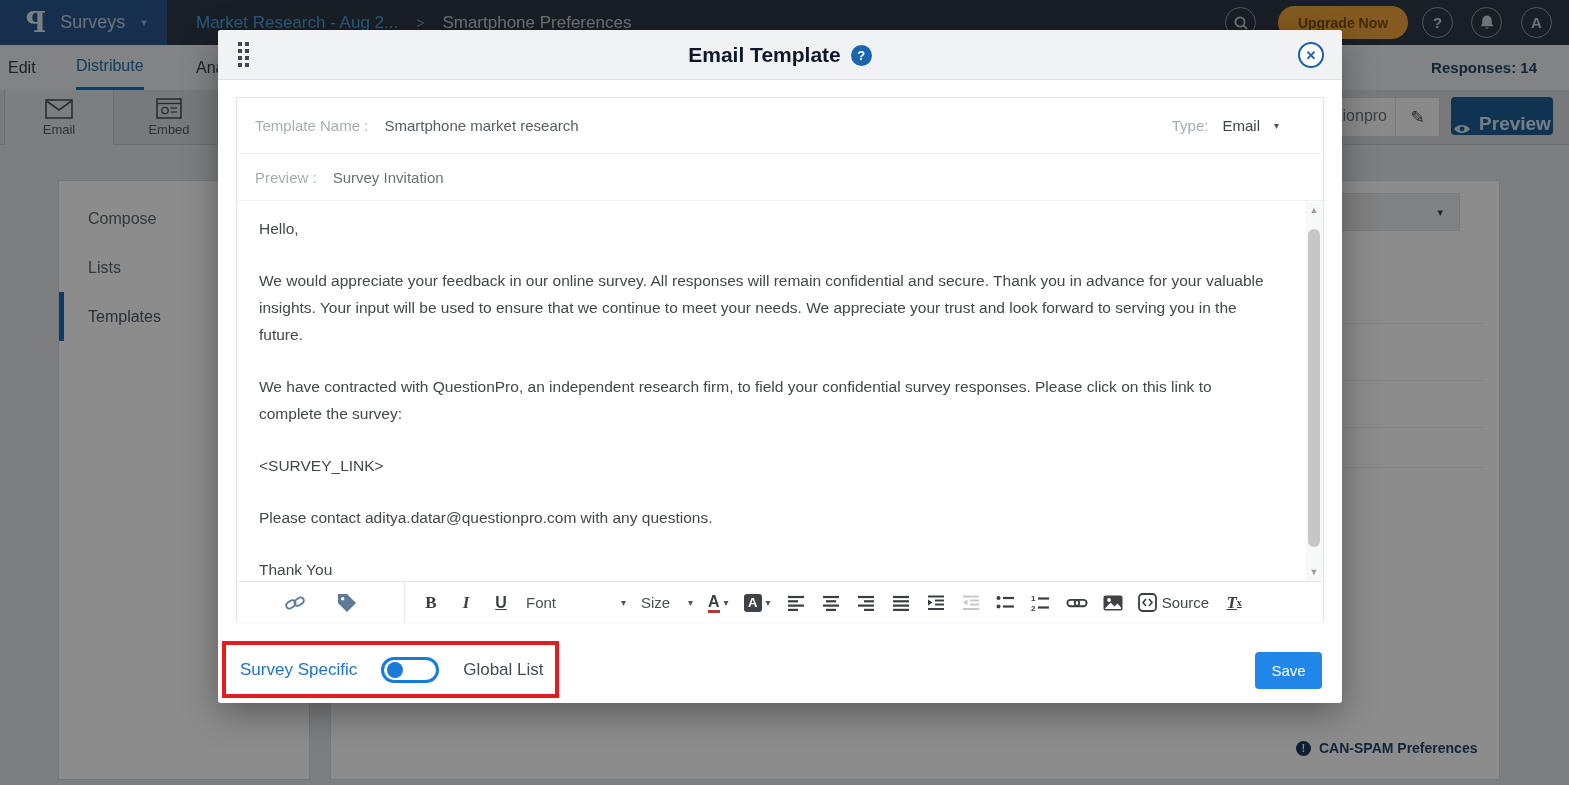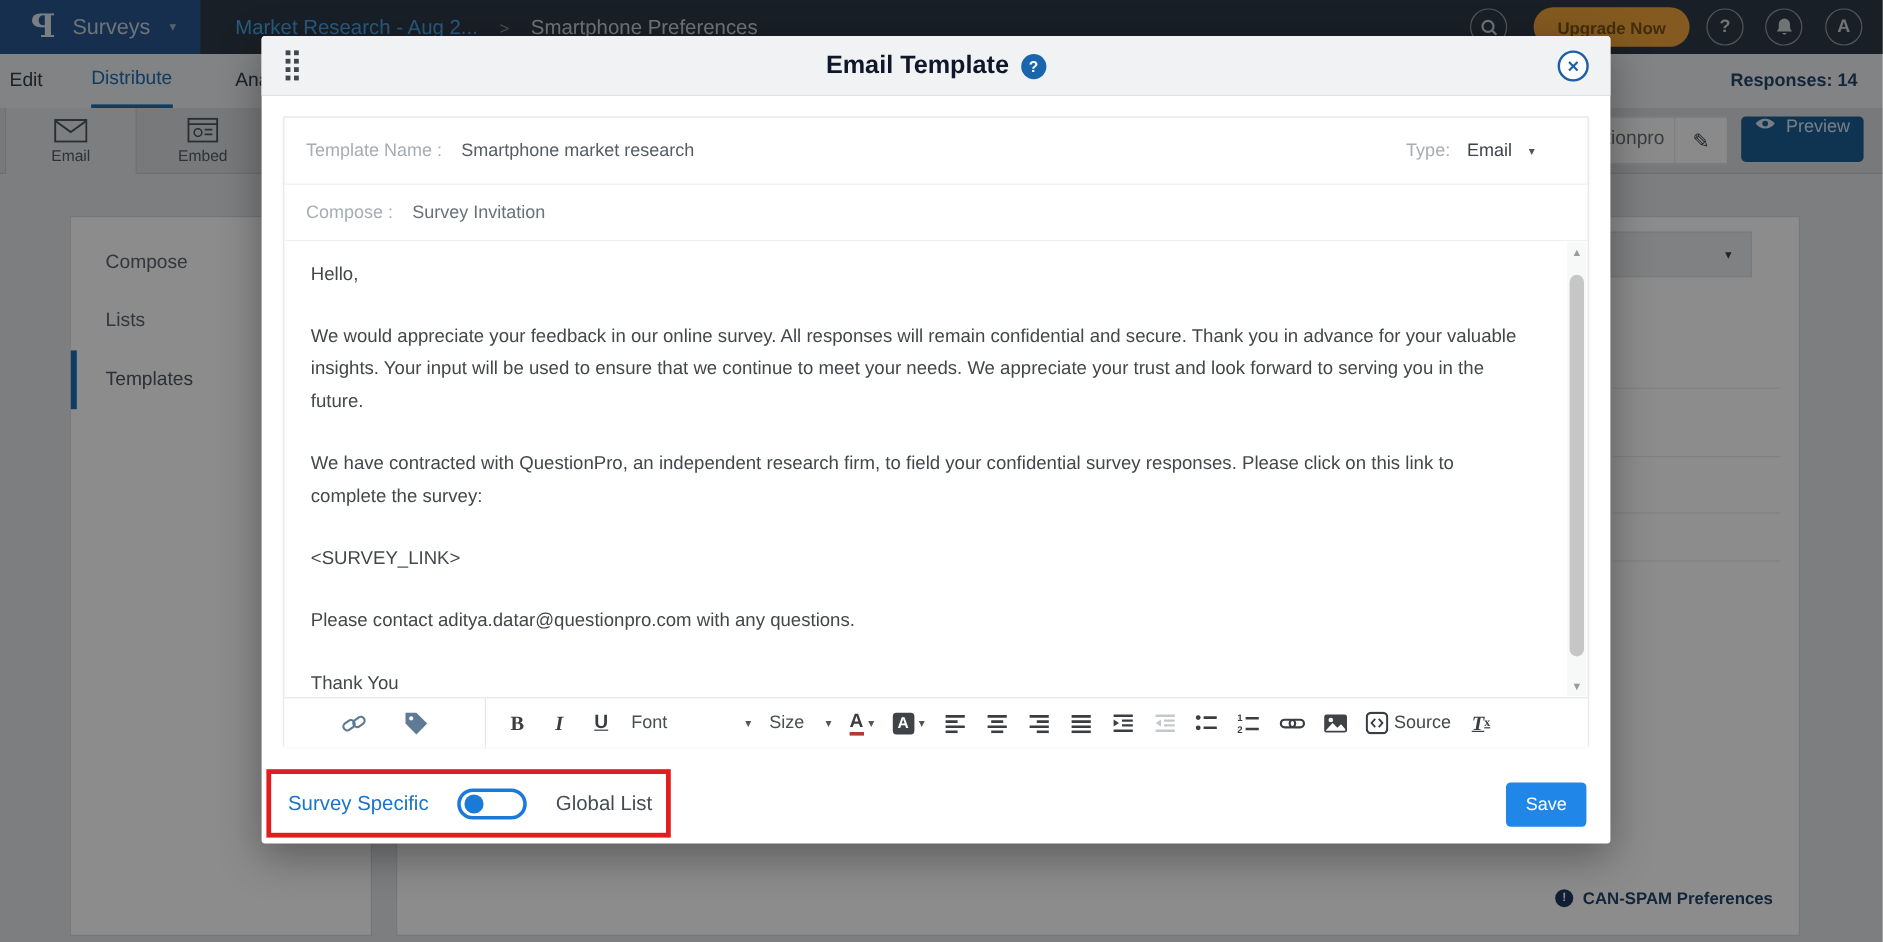--- a/index.html
+++ b/index.html
@@ -18,40 +18,40 @@
   .crumb-survey { color:#4aa4e6; }
   .crumb-sep { color:#8a949d; font-size:14px; }
   .crumb-page { color:#ccd2d8; }
   .hdr-circle { width:31px; height:31px; border-radius:50%; border:1.5px solid #959ca4; color:#ced3d8; display:flex; align-items:center; justify-content:center; font-size:15px; font-weight:bold; top:7px; }
   .upgrade-pill { left:1278px; top:6px; width:130px; height:33px; border-radius:17px; background:#f0a53b; color:#7b5111; font-size:14px; font-weight:bold; display:flex; align-items:center; justify-content:center; }
 
   
   .tabbar { left:0; top:45px; width:1569px; height:45px; background:#eceef0; }
   .tab { top:0; height:45px; display:flex; align-items:center; font-size:16px; color:#2e4154; }
   .tab.active { color:#1b6fb5; border-bottom:3px solid #1b6fb5; }
-  .responses { right:21px; top:0; height:45px; display:flex; align-items:center; font-size:15px; font-weight:bold; color:#24456b; }
+  .responses { right:32px; top:0; height:45px; display:flex; align-items:center; font-size:15px; font-weight:bold; color:#24456b; }
 
   
   .channelbar { left:0; top:90px; width:1569px; height:55px; background:#dadcdf; border-bottom:1px solid #c6c9cc; }
   .channel { top:0; height:55px; width:110px; display:flex; flex-direction:column; align-items:center; justify-content:center; gap:3px; color:#4c545c; }
   .channel.active { background:#e3e5e7; border-left:1px solid #c8cbce; border-right:1px solid #c8cbce; }
   .channel .lbl { font-size:13px; color:#555c63; }
 
   
   .sidebar-card { left:58px; top:180px; width:252px; height:600px; background:#fff; border:1px solid #d6d8da; padding-top:13px; }
   .side-item { height:49px; display:flex; align-items:center; padding-left:24px; font-size:16px; color:#5a646e; border-left:5px solid transparent; }
   .side-item.active { border-left-color:#1b6fb5; color:#4e5862; }
   .main-card { left:330px; top:180px; width:1170px; height:600px; background:#fff; border:1px solid #d8dadc; }
   .bg-dropdown { left:1330px; top:193px; width:130px; height:38px; background:#e9ebed; border:1px solid #dddfe1; }
   .bg-dropdown .car { position:absolute; right:16px; top:12px; color:#3d4348; font-size:11px; }
   .bg-row-line { height:1px; background:#ececec; left:1344px; width:140px; }
   .url-field { left:1240px; top:97px; width:200px; height:40px; background:#fbfbfc; border:1px solid #d9dbde; }
   .url-text { position:absolute; right:52px; top:9px; font-size:16px; color:#6b7278; }
   .url-pencil { position:absolute; right:0; top:0; width:44px; height:38px; border-left:1px solid #e2e4e6; display:flex; align-items:center; justify-content:center; font-size:17px; color:#3f454b; }
-  .preview-btn { left:1451px; top:97px; width:102px; height:38px; background:#1d6096; border-radius:4px; display:flex; align-items:flex-start; justify-content:center; gap:8px; color:#d6e6f5; font-size:15px; font-weight:normal; }
+  .preview-btn { left:1451px; top:97px; width:102px; height:38px; background:#1d6096; border-radius:4px; display:flex; align-items:flex-end; justify-content:center; gap:8px; color:#d6e6f5; font-size:19px; font-weight:bold; }
   .canspam { left:1296px; top:740px; display:flex; align-items:center; gap:8px; font-size:14px; font-weight:bold; color:#23456b; }
   .canspam .info-dot { width:15px; height:15px; border-radius:50%; background:#1e3a5f; color:#fff; font-size:10px; display:flex; align-items:center; justify-content:center; }
 
   
   .overlay { left:0; top:0; width:1569px; height:785px; background:rgba(0,0,0,0.45); z-index:10; }
 
   
   .modal { left:218px; top:30px; width:1124px; height:673px; background:#fff; border-radius:3px; box-shadow:0 10px 35px rgba(0,0,0,0.35); z-index:20; }
   .modal-header { position:absolute; left:0; top:0; width:100%; height:50px; background:#f0f2f4; border-bottom:1px solid #e0e3e6; border-radius:3px 3px 0 0; }
   .drag-handle { position:absolute; left:20px; top:12px; display:grid; grid-template-columns:4px 4px; grid-auto-rows:4px; gap:3px; }
@@ -230,21 +230,21 @@
       <div class="f-row row-name">
         <span class="f-label">Template Name :</span>
         <span class="f-value">Smartphone market research</span>
         <span class="type-group">
           <span class="f-label" style="margin-right:0;">Type:</span>
           <span class="type-value">Email</span>
           <span class="sel-caret">▾</span>
         </span>
       </div>
       <div class="f-row row-subject">
-        <span class="f-label">Compose :</span>
+        <span class="f-label">Preview :</span>
         <span class="f-value" style="color:#6a7177;">Survey Invitation</span>
       </div>
 
       <div class="editor">
         <div class="editor-text">
           <p>Hello,</p>
           <p>We would appreciate your feedback in our online survey. All responses will remain confidential and secure. Thank you in advance for your valuable insights. Your input will be used to ensure that we continue to meet your needs. We appreciate your trust and look forward to serving you in the future.</p>
           <p>We have contracted with QuestionPro, an independent research firm, to field your confidential survey responses. Please click on this link to complete the survey:</p>
           <p>&lt;SURVEY_LINK&gt;</p>
           <p>Please contact aditya.datar@questionpro.com with any questions.</p>

